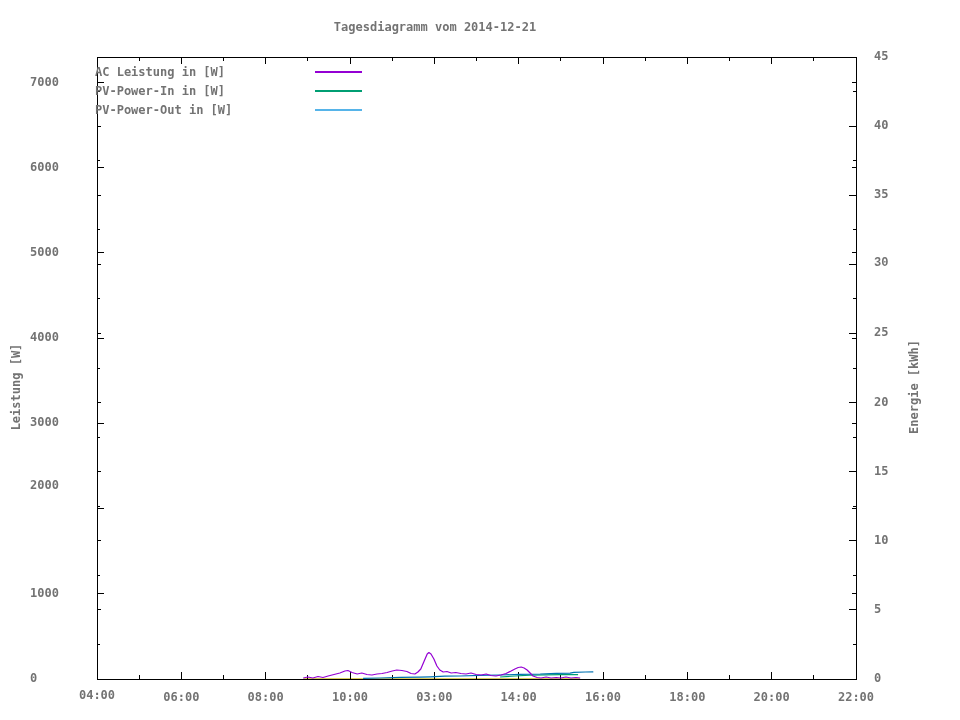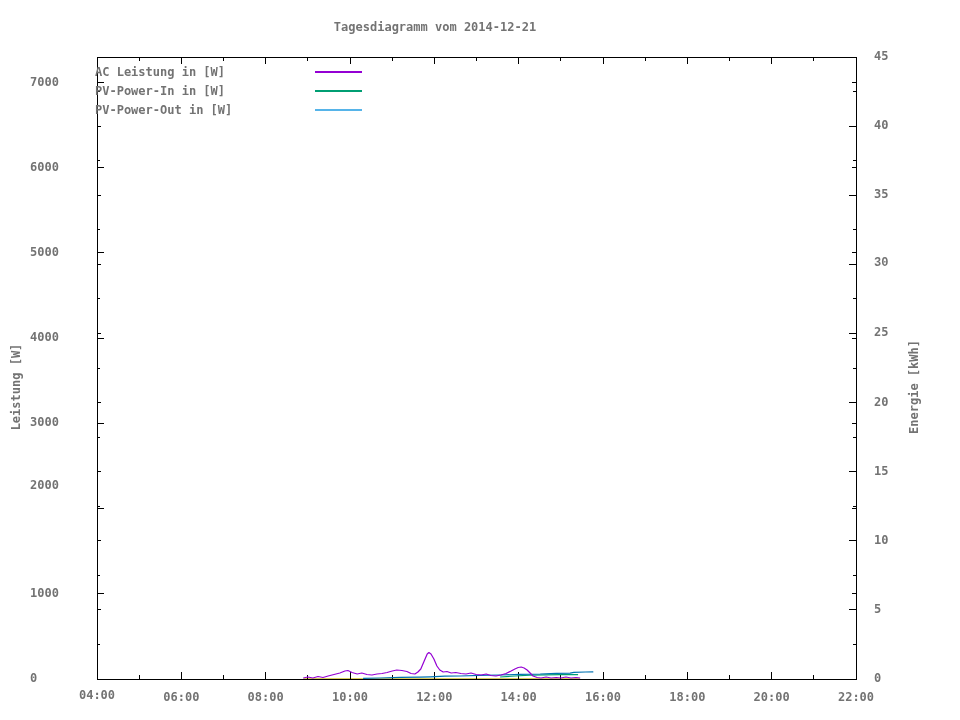--- a/index.html
+++ b/index.html
@@ -131,21 +131,21 @@
       <polyline points="500.1,677.0 514.9,676.0 530.1,675.2 545.2,674.8 560.0,674.6 570.1,674.5 578.1,674.6" fill="none" stroke="#009e73" stroke-width="1.2" stroke-linejoin="round"></polyline>
       <polyline points="363.1,678.4 379.9,678.0 400.2,677.3 420.0,677.1 430.1,676.8 444.9,676.2 460.1,676.0 479.9,675.4 500.1,675.0 519.9,674.4 540.2,674.0 556.2,673.3 570.1,673.1 573.9,672.4 585.3,672.0 593.3,671.8" fill="none" stroke="#0072b2" stroke-width="1.2" stroke-linejoin="round"></polyline>
       <polyline points="303.2,678.0 307.8,677.0 312.9,678.0 318.0,676.5 323.0,677.5 328.1,676.0 334.0,674.5 339.9,673.0 344.9,671.0 347.9,670.5 352.1,672.5 357.2,674.0 361.8,673.0 366.9,674.5 371.9,675.0 377.0,674.0 382.0,673.5 387.1,672.5 392.2,671.0 396.8,670.0 401.9,670.5 406.9,671.5 411.1,673.5 414.9,674.0 417.9,672.0 420.8,669.0 424.2,661.0 427.2,654.0 428.9,652.5 431.0,654.0 433.9,659.0 436.9,666.0 439.8,670.0 443.2,672.0 447.0,671.5 451.2,673.0 455.8,672.5 460.9,673.5 466.0,674.0 471.0,673.0 476.1,674.5 481.1,675.0 486.2,674.0 490.8,675.5 495.9,676.0 501.0,675.0 506.0,673.5 511.1,671.0 514.9,669.0 518.2,667.5 521.2,667.0 524.1,668.0 527.1,670.0 530.1,673.0 533.0,676.0 537.2,677.5 541.0,678.0 546.1,677.0 551.1,678.0 556.2,677.5 560.8,678.0 565.9,677.0 571.0,678.0 576.0,677.5 580.2,678.0" fill="none" stroke="#9400d3" stroke-width="1.2" stroke-linejoin="round"></polyline>
     </svg>
 
   <div id="tick-labels">
       <div class="ticklab xt" style="left: 67px; top: 652px; margin-top: 36px;">04:00</div>
       <div class="ticklab xt" style="left: 151.333px; top: 690px;">06:00</div>
       <div class="ticklab xt" style="left: 235.667px; top: 690px;">08:00</div>
       <div class="ticklab xt" style="left: 320px; top: 690px;">10:00</div>
-      <div class="ticklab xt" style="left: 404.333px; top: 690px;">12:00</div>
+      <div class="ticklab xt" style="left: 404.333px; top: 690px;">03:00</div>
       <div class="ticklab xt" style="left: 488.667px; top: 690px;">14:00</div>
       <div class="ticklab xt" style="left: 573px; top: 690px;">16:00</div>
       <div class="ticklab xt" style="left: 657.333px; top: 690px;">18:00</div>
       <div class="ticklab xt" style="left: 741.667px; top: 690px;">20:00</div>
       <div class="ticklab xt" style="left: 826px; top: 690px;">22:00</div>
       <div class="ticklab y1t" style="left: 30px; top: 671px;">0</div>
       <div class="ticklab y1t" style="left: 30px; top: 585.795px;">1000</div>
       <div class="ticklab y1t" style="left: 30px; top: 478px;">2000</div>
       <div class="ticklab y1t" style="left: 30px; top: 415.384px;">3000</div>
       <div class="ticklab y1t" style="left: 30px; top: 330.178px;">4000</div>

